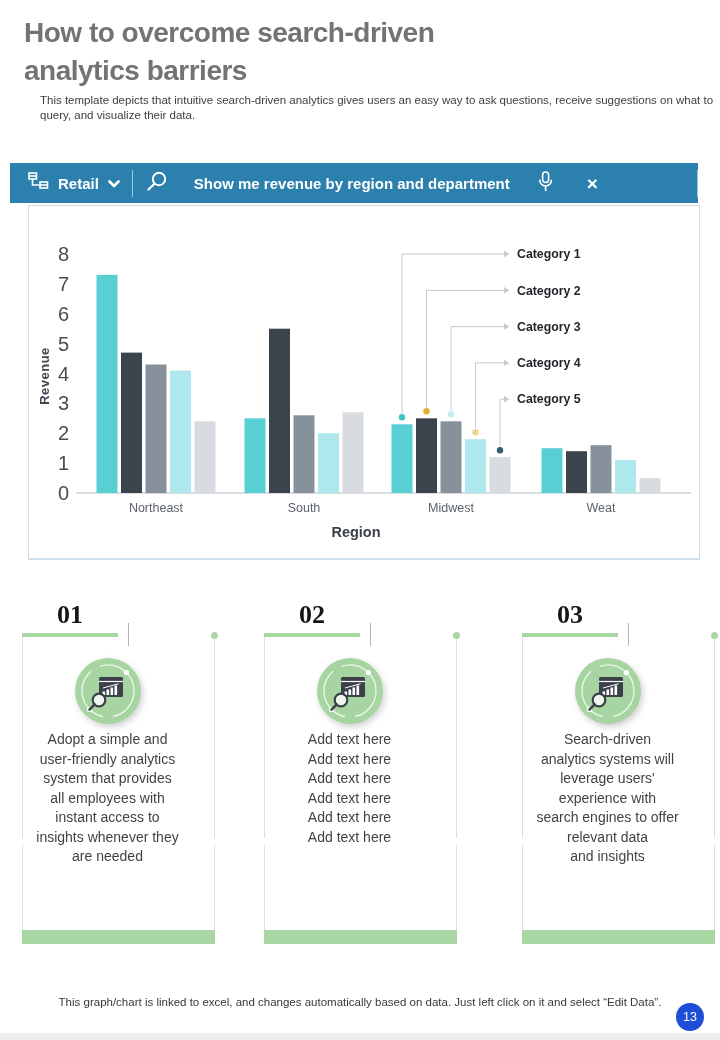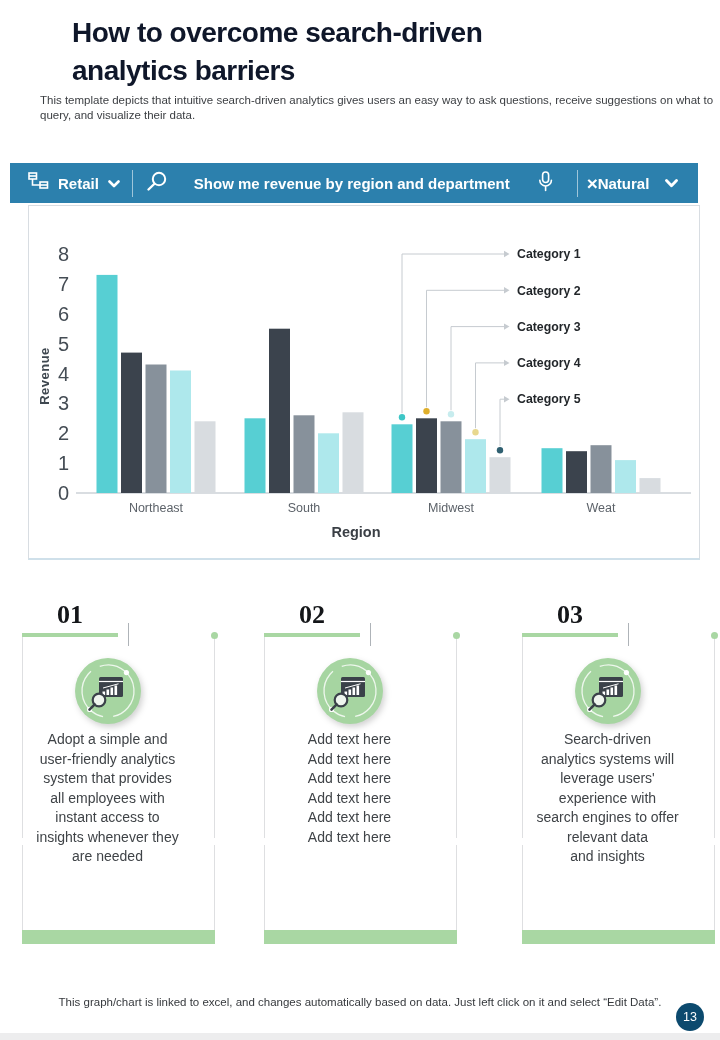--- a/index.html
+++ b/index.html
@@ -1,20 +1,20 @@
 <!DOCTYPE html>
 <html><head>
 <meta charset="utf-8">
 <style>
   html,body{margin:0;padding:0;}
   body{width:720px;height:1040px;position:relative;background:#fff;overflow:hidden;
        font-family:"Liberation Sans",sans-serif;}
   
   .title{position:absolute;left:24px;top:14px;font-size:28px;font-weight:bold;
-         line-height:38px;letter-spacing:-0.5px;color:#0f172a;white-space:pre-line;margin-left:48px;}
+         line-height:38px;letter-spacing:-0.5px;color:#737373;white-space:pre-line;}
   .subtitle{position:absolute;left:40px;top:93px;width:676px;font-size:11.5px;
             line-height:15px;color:#3b3e42;}
   
   .searchbar{position:absolute;left:10px;top:163px;width:688px;height:40px;background:#2c80ad;
              display:flex;align-items:center;color:#ffffff;}
   .sb-scope{display:flex;align-items:center;gap:9px;padding:0 12px 0 18px;height:100%;cursor:pointer;}
   .sb-label{font-size:15px;font-weight:bold;}
   .sb-divider{width:1px;height:27px;background:rgba(255,255,255,0.55);}
   .sb-main{flex:1;display:flex;align-items:center;gap:26px;padding:0 6px 0 13px;min-width:0;}
   .sb-query{font-size:15px;font-weight:bold;white-space:nowrap;}
@@ -41,21 +41,21 @@
   .card-dot{position:absolute;left:189px;top:32px;width:7px;height:7px;border-radius:50%;background:#a9d7a3;}
   .card-greenbar{position:absolute;left:0;top:330px;width:193px;height:14px;background:#a9d7a3;}
   .card-icon{position:absolute;left:50%;top:58px;transform:translateX(-50%);
              filter:drop-shadow(2px 3px 3px rgba(0,0,0,0.18));}
   .card-text{position:absolute;left:-4px;right:-4px;top:130px;text-align:center;font-size:14px;
              line-height:19.5px;color:#3f4347;white-space:pre-line;}
   
   .footer-note{position:absolute;left:4px;top:996px;width:712px;text-align:center;
                font-size:11.5px;color:#36393d;}
   .page-badge{position:absolute;left:676px;top:1003px;width:28px;height:28px;border-radius:50%;
-              background:#0c4a6e;color:#fff;font-size:12.5px;display:flex;align-items:center;
+              background:#1d4ed8;color:#fff;font-size:12.5px;display:flex;align-items:center;
               justify-content:center;}
   .bottom-strip{position:absolute;left:0;bottom:0;width:720px;height:7px;background:#ededee;}
 </style>
 </head>
 <body>
 
 <div class="title">How to overcome search-driven
 analytics barriers</div>
 <div class="subtitle">This template depicts that intuitive search-driven analytics gives users an easy way to ask questions, receive suggestions on what to query, and visualize their data.</div>
 
@@ -91,28 +91,20 @@
     <span>
       <svg width="19" height="21" viewBox="0 0 19 21">
         <rect x="6.6" y="1" width="6" height="10.5" rx="3" stroke="#fff" stroke-width="1.6" fill="none"></rect>
         <path d="M3.8 9.2 a5.8 5.8 0 0 0 11.6 0" stroke="#fff" stroke-width="1.6" fill="none" stroke-linecap="round"></path>
         <line x1="9.6" y1="15.6" x2="9.6" y2="19.4" stroke="#fff" stroke-width="1.6" stroke-linecap="round"></line>
       </svg>
     </span>
     <span class="sb-close">×</span>
   </div>
   <div class="sb-divider"></div>
-  <div class="sb-mode">
-    <span class="sb-label">Natural</span>
-    <span>
-      <svg width="13" height="9" viewBox="0 0 13 9">
-          <path d="M1.5 1.5 L6.5 6.8 L11.5 1.5" stroke="#fff" stroke-width="2.8" fill="none" stroke-linecap="round" stroke-linejoin="round"></path>
-        </svg>
-    </span>
-  </div>
 </div>
 
 <div class="chartbox">
   <svg id="chart-svg" width="670" height="352" viewBox="0 0 670 352">
       <text x="40" y="294.0" text-anchor="end" font-size="20" fill="#454d55" font-family="Liberation Sans, sans-serif">0</text>
       <text x="40" y="264.1" text-anchor="end" font-size="20" fill="#454d55" font-family="Liberation Sans, sans-serif">1</text>
       <text x="40" y="234.3" text-anchor="end" font-size="20" fill="#454d55" font-family="Liberation Sans, sans-serif">2</text>
       <text x="40" y="204.4" text-anchor="end" font-size="20" fill="#454d55" font-family="Liberation Sans, sans-serif">3</text>
       <text x="40" y="174.5" text-anchor="end" font-size="20" fill="#454d55" font-family="Liberation Sans, sans-serif">4</text>
       <text x="40" y="144.6" text-anchor="end" font-size="20" fill="#454d55" font-family="Liberation Sans, sans-serif">5</text>

